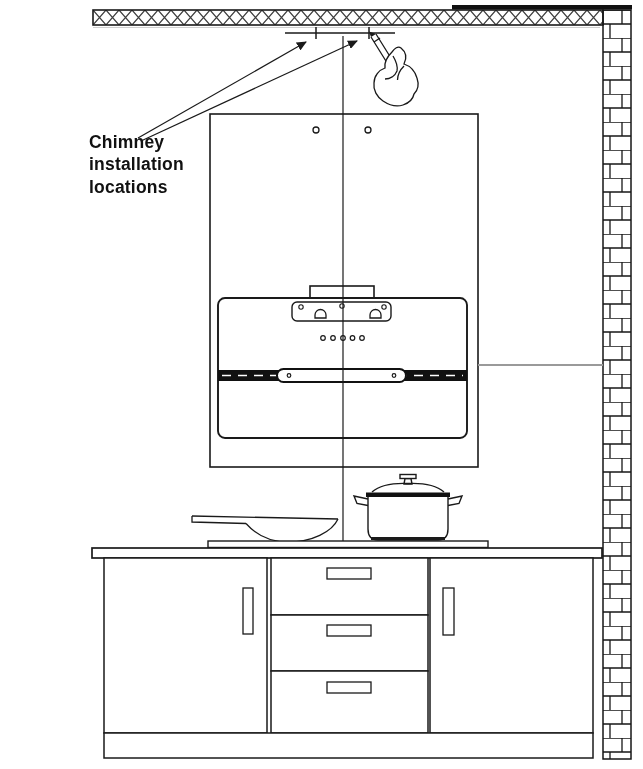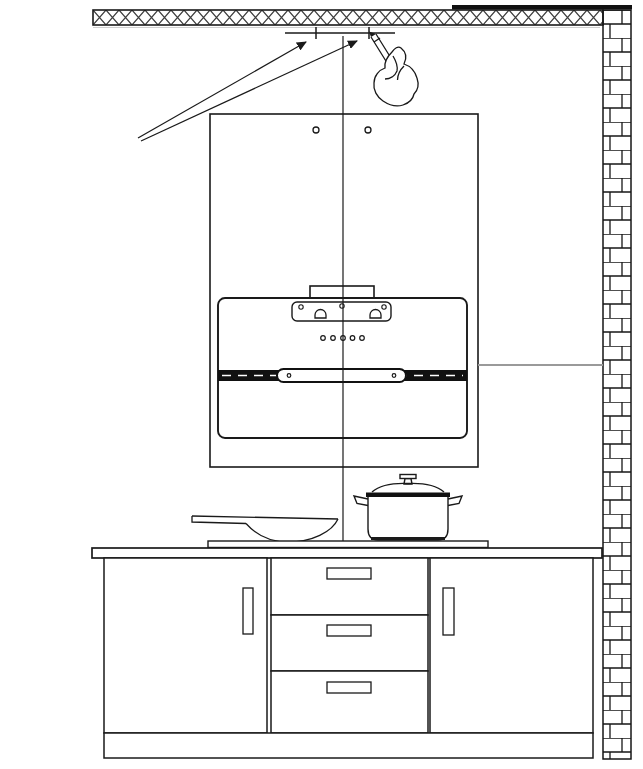--- a/index.html
+++ b/index.html
@@ -133,14 +133,15 @@
       <rect x="271" y="671" width="157" height="62" fill="#ffffff"></rect>
       <rect x="327" y="682" width="44" height="11" stroke-width="1.3"></rect>
 
       <rect x="430" y="558" width="163" height="175" fill="#ffffff"></rect>
       <rect x="443" y="588" width="11" height="47" stroke-width="1.3"></rect>
 
       <rect x="104" y="733" width="489" height="25" fill="#ffffff"></rect>
     </g>
   </svg>
 
+  <div class="callout-label">Chimney installation locations</div>
 
 </div>
 
 </body></html>

